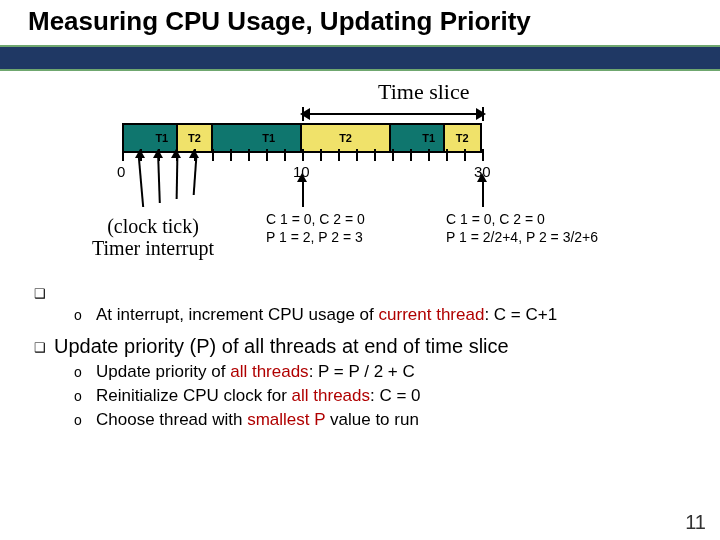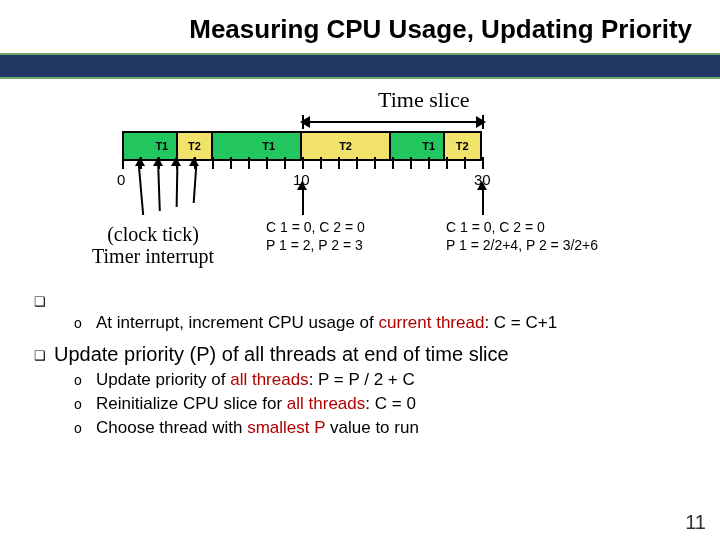--- a/index.html
+++ b/index.html
@@ -1,35 +1,35 @@
 <!DOCTYPE html>
 <html><head>
 <meta charset="utf-8">
 <style>
   * { box-sizing: border-box; margin: 0; padding: 0; }
   html, body { width: 720px; height: 540px; font-family: Arial, Helvetica, sans-serif; background: #fff; color: #000; overflow: hidden; }
   .slide { width: 720px; height: 540px; position: relative; }
-  .title-area { padding: 14px 28px 8px 28px; text-align: right; }
+  .title-area { padding: 6px 28px 8px 28px; }
   .title { font-size: 26px; font-weight: bold; color: #000; }
   .stripe { height: 26px; background: #1f3864; border-top: 2px solid #6fa76f; border-bottom: 2px solid #6fa76f; }
   .diagram { position: relative; height: 200px; margin: 6px 0 2px 0; }
   .time-slice-label { position: absolute; left: 378px; top: 2px; font-family: "Times New Roman", serif; font-size: 22px; }
   
   .extent { position: absolute; top: 30px; left: 302px; width: 182px; height: 14px; }
   .extent .bar { position: absolute; top: 6px; left: 0; right: 0; border-top: 2px solid #000; }
   .extent .capL, .extent .capR { position: absolute; top: 0; width: 0; height: 14px; border-left: 2px solid #000; }
   .extent .capR { right: 0; border-left: none; border-right: 2px solid #000; }
   .extent .arrL, .extent .arrR { position: absolute; top: 1px; width: 0; height: 0; border-top: 6px solid transparent; border-bottom: 6px solid transparent; }
   .extent .arrL { left: -2px; border-right: 10px solid #000; }
   .extent .arrR { right: -2px; border-left: 10px solid #000; }
   
   .timeline { position: absolute; left: 122px; top: 46px; width: 360px; height: 30px; border: 2px solid #000; display: flex; }
   .seg { height: 100%; display: flex; align-items: center; justify-content: center; font-size: 11px; font-weight: bold; border-right: 2px solid #000; }
   .seg:last-child { border-right: none; }
-  .T1 { background: #22c55e; padding-left: 24px; }
+  .T1 { background: #0f766e; padding-left: 24px; }
   .T2 { background: #f0e26a; }
   
   .ticks { position: absolute; left: 122px; top: 76px; width: 360px; height: 10px; }
   .tick { position: absolute; top: -4px; width: 0; height: 12px; border-left: 2px solid #000; }
   .axis-labels { position: absolute; left: 0; top: 86px; width: 100%; font-size: 15px; }
   .axl { position: absolute; }
   
   .ti-arrows { position: absolute; left: 0; top: 76px; width: 100%; height: 58px; }
   .ti-line { position: absolute; width: 2px; background: #000; }
   .ti-head { position: absolute; width: 0; height: 0; border-left: 5px solid transparent; border-right: 5px solid transparent; border-bottom: 9px solid #000; }
@@ -151,21 +151,21 @@
     </div>
     <div class="b2">
       <span class="mk">o</span>
       <span>
         <span>Update priority of </span><span class="red">all threads</span><span>: P = P / 2 + C</span>
       </span>
     </div>
     <div class="b2">
       <span class="mk">o</span>
       <span>
-        <span>Reinitialize CPU slice for </span><span class="red">all threads</span><span>: C  = 0</span>
+        <span>Reinitialize CPU clock for </span><span class="red">all threads</span><span>: C  = 0</span>
       </span>
     </div>
     <div class="b2">
       <span class="mk">o</span>
       <span>
         <span>Choose thread with </span><span class="red">smallest P</span><span> value to run</span>
       </span>
     </div>
   </div>
 

